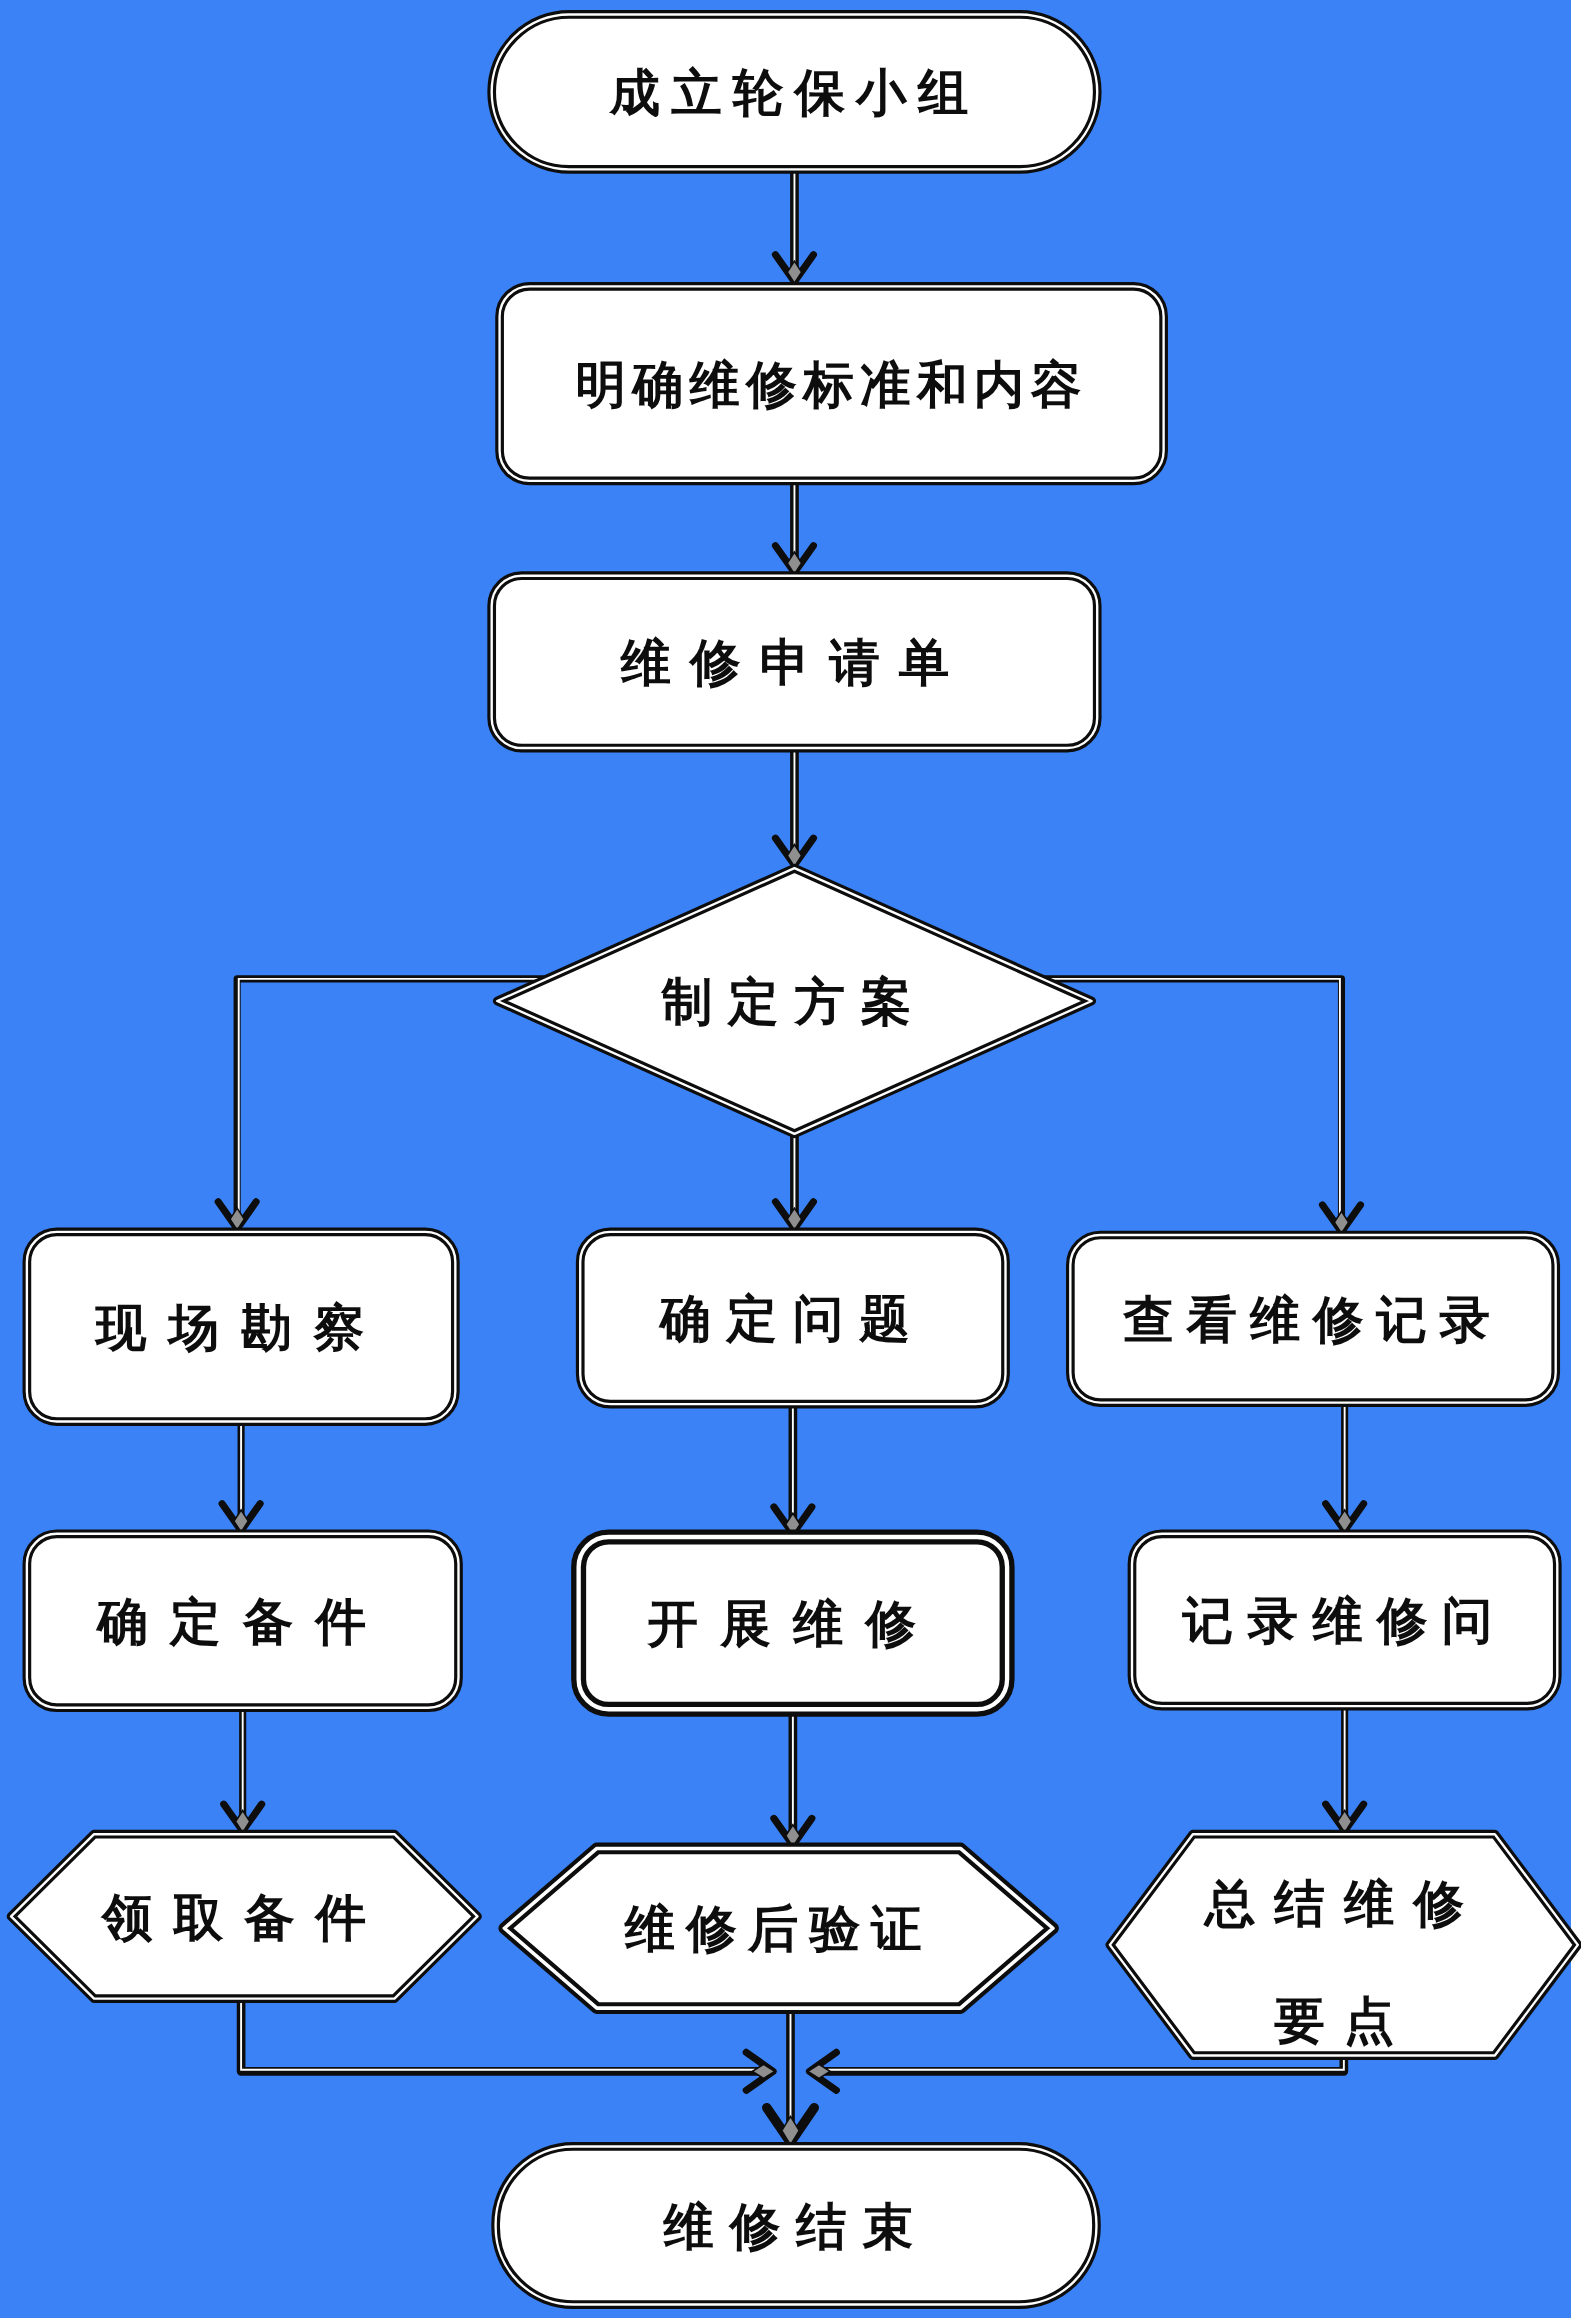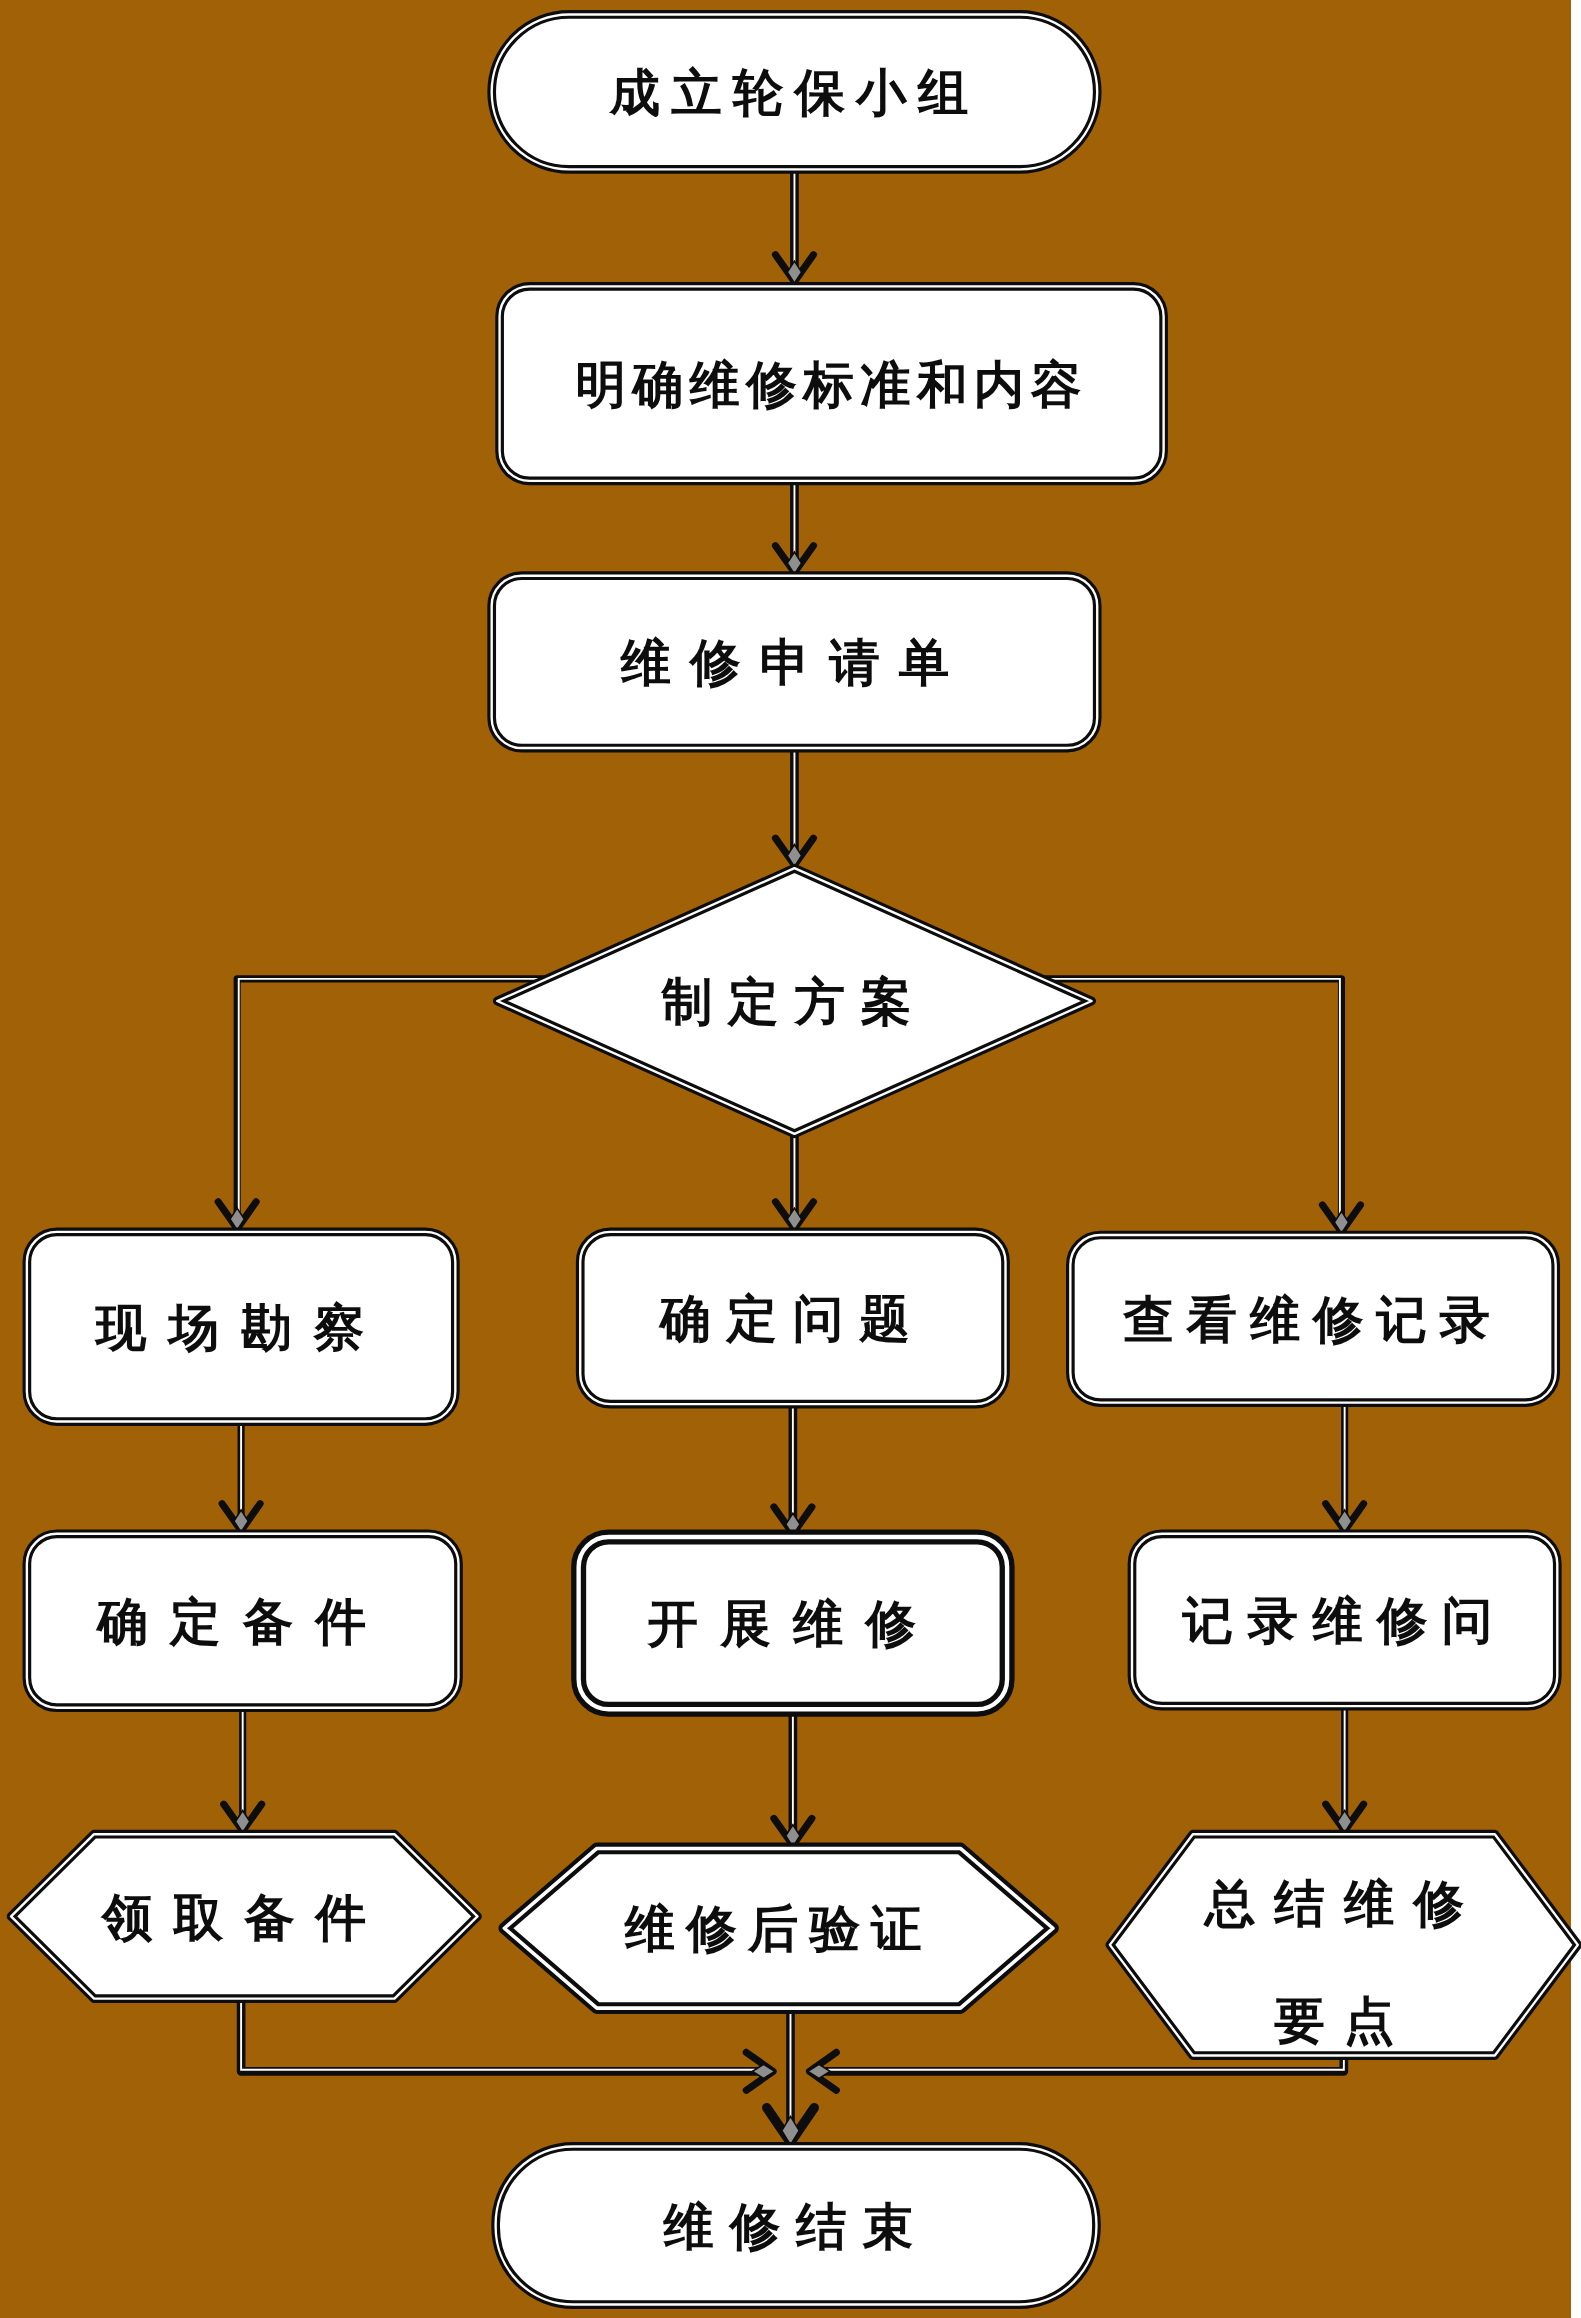--- a/index.html
+++ b/index.html
@@ -4,21 +4,21 @@
 <style>
   html, body {
     margin: 0;
     padding: 0;
     background: #ffffff;
   }
   .canvas {
     position: relative;
     width: 1571px;
     height: 2319px;
-    background: #a16207;
+    background: #3b82f6;
     font-family: "DejaVu Sans", "Liberation Sans", sans-serif;
   }
   svg { display: block; }
   .node-shape {
     fill: #ffffff;
     stroke: #0d0d0d;
     stroke-width: 11;
     stroke-linejoin: round;
   }
   .node-shape.thick  { stroke-width: 19; }

